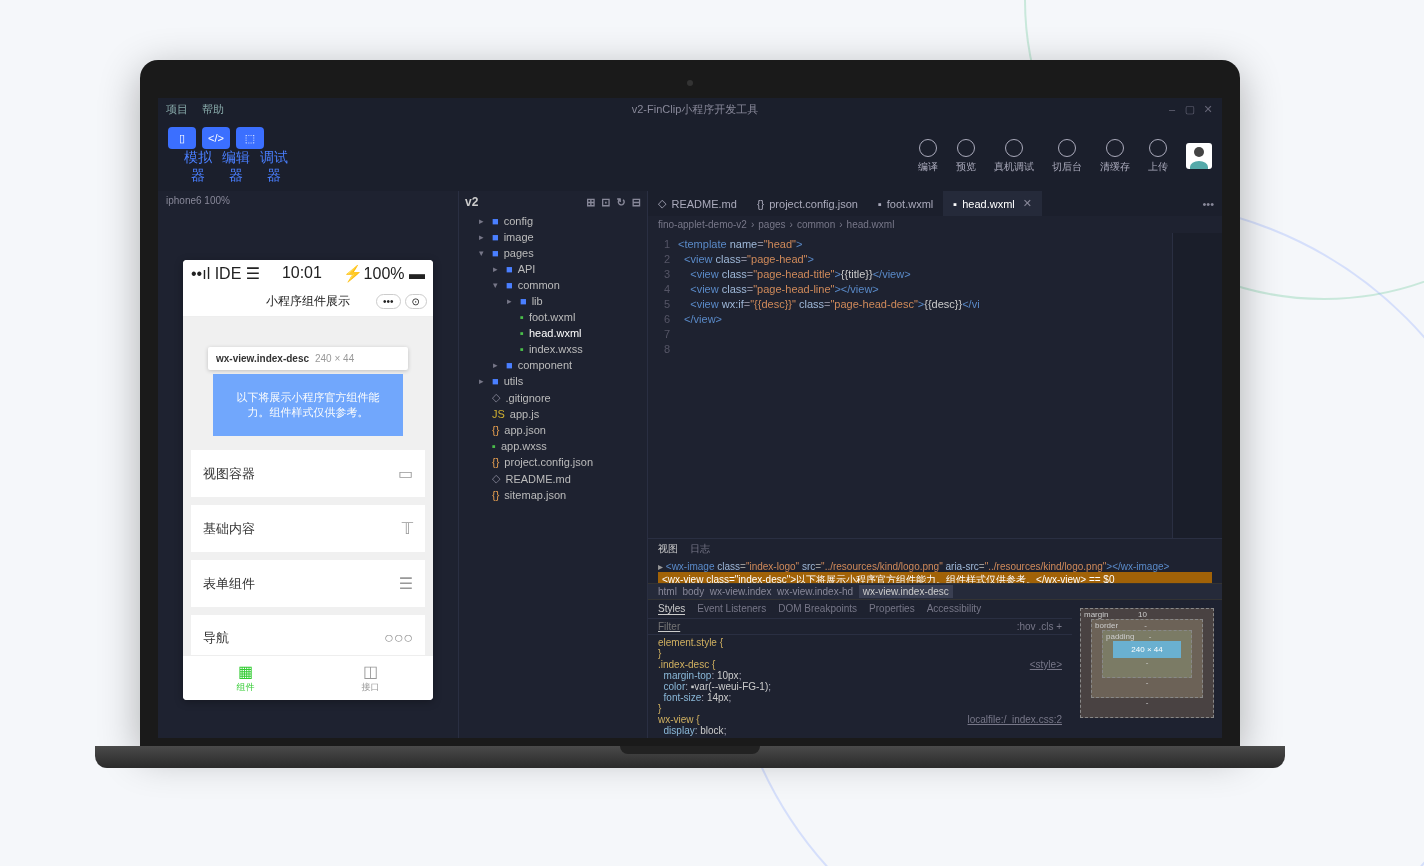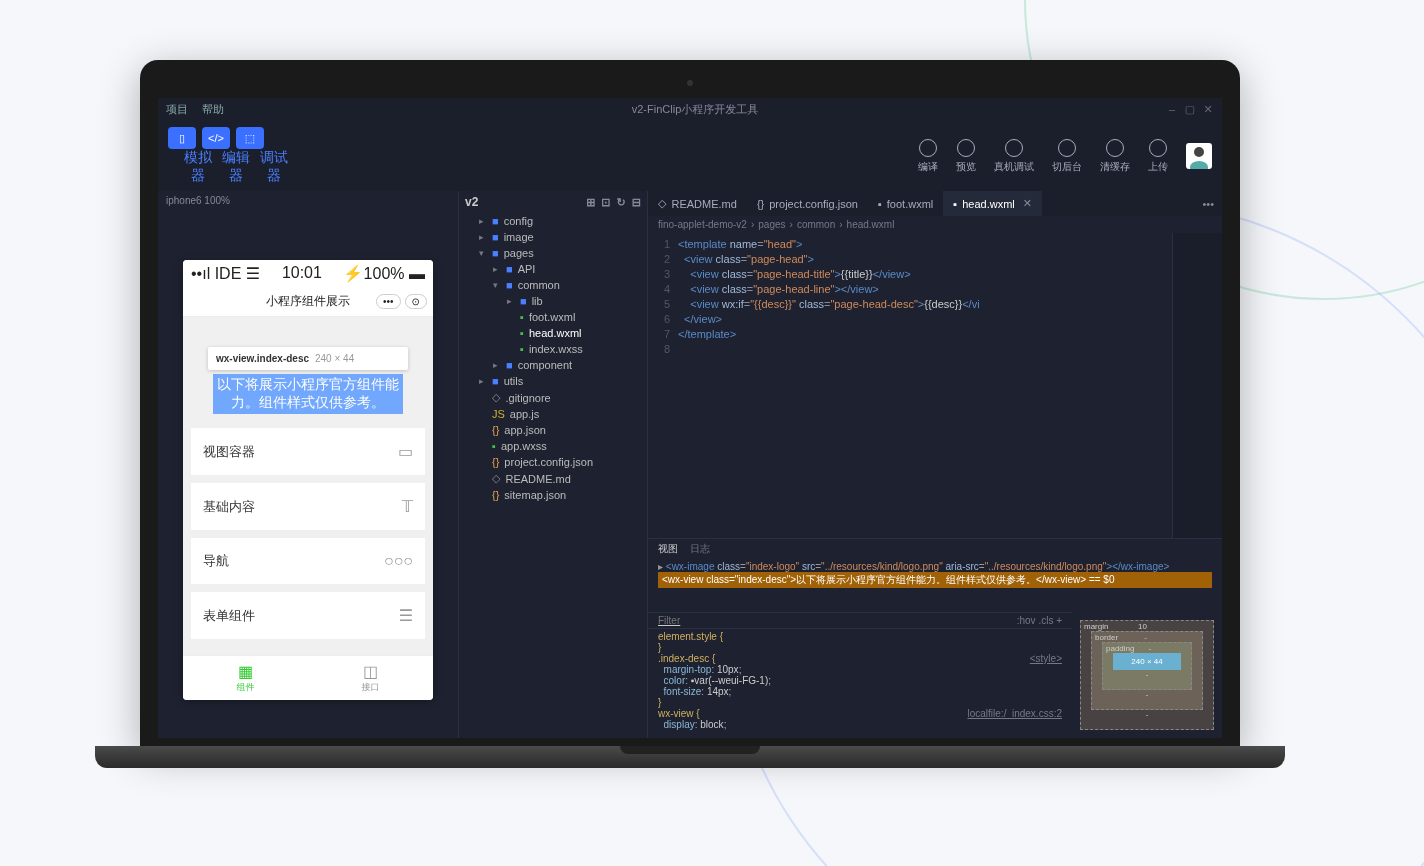--- a/index.html
+++ b/index.html
@@ -44,21 +44,21 @@
 .sim-header { padding:4px 8px; color:#889; font-size:10px; }
 .phone-wrap { flex:1; display:flex; justify-content:center; padding-top:50px; }
 .phone { width:250px; height:440px; background:#f6f6f6; border-radius:4px; overflow:hidden; display:flex; flex-direction:column; box-shadow:0 2px 8px rgba(0,0,0,0.3); }
 .phone-status { display:flex; justify-content:space-between; padding:4px 8px; font-size:16px; color:#222; background:#fff; }
 .phone-nav { display:flex; align-items:center; justify-content:center; padding:6px; background:#fff; position:relative; color:#222; font-size:12px; border-bottom:1px solid #eee; }
 .phone-nav-right { position:absolute; right:6px; display:flex; gap:4px; }
 .capsule { border:1px solid #ccc; border-radius:10px; padding:1px 6px; font-size:10px; }
 .phone-content { flex:1; background:#f0f0f0; padding:10px 8px; overflow:hidden; }
 .tooltip { background:#fff; padding:6px 8px; font-size:10px; color:#333; border-radius:2px; box-shadow:0 1px 4px rgba(0,0,0,0.2); margin:20px auto 0; width:200px; }
 .tooltip .dim { color:#999; margin-left:6px; }
-.sel-block { background:#5b9bff; color:#fff; font-size:14px; padding:2px; margin:4px auto 14px; width:190px; text-align:center; opacity:0.85; }
+.sel-block { background:#5b9bff; color:#fff; font-size:11px; padding:16px; margin:4px auto 14px; width:190px; text-align:center; opacity:0.85; }
 .list-item { background:#fff; padding:14px 12px; margin-bottom:8px; display:flex; justify-content:space-between; align-items:center; color:#333; font-size:13px; }
 .list-icon { color:#999; font-size:16px; }
 .phone-tabs { display:flex; background:#fff; border-top:1px solid #eee; }
 .phone-tab { flex:1; text-align:center; padding:6px; font-size:9px; color:#999; }
 .phone-tab.active { color:#3c3; }
 .phone-tab .ti { font-size:16px; display:block; }
 
 
 .tree { width:190px; background:#1e2230; border-left:1px solid #2a2f42; border-right:1px solid #2a2f42; display:flex; flex-direction:column; }
 .tree-head { display:flex; align-items:center; padding:4px 6px; color:#ccc; font-size:12px; font-weight:600; }
@@ -208,26 +208,26 @@
         <div class="sel-block">以下将展示小程序官方组件能力。组件样式仅供参考。</div>
         <div class="list-item">
                     <span>视图容器</span>
                     <span class="list-icon">▭</span>
                   </div>
         <div class="list-item">
                     <span>基础内容</span>
                     <span class="list-icon">𝕋</span>
                   </div>
         <div class="list-item">
+                    <span>表单组件</span>
+                    <span class="list-icon">☰</span>
+                  </div>
+        <div class="list-item">
                     <span>导航</span>
                     <span class="list-icon">○○○</span>
-                  </div>
-        <div class="list-item">
-                    <span>表单组件</span>
-                    <span class="list-icon">☰</span>
                   </div>
        </div>
        <div class="phone-tabs">
         <div class="phone-tab active"><span class="ti">▦</span><span>组件</span></div>
         <div class="phone-tab"><span class="ti">◫</span><span>接口</span></div>
        </div>
       </div>
      </div>
     </div>
 
@@ -370,37 +370,46 @@
                 <div>7</div>
                 <div>8</div>
               </div>
       <div class="code-lines">
        <div class="cl"><span class="tag">&lt;template </span><span class="attr">name</span><span class="pnc">=</span><span class="str">"head"</span><span class="tag">&gt;</span></div>
        <div class="cl"><span class="tag">  &lt;view </span><span class="attr">class</span><span class="pnc">=</span><span class="str">"page-head"</span><span class="tag">&gt;</span></div>
        <div class="cl"><span class="tag">    &lt;view </span><span class="attr">class</span><span class="pnc">=</span><span class="str">"page-head-title"</span><span class="tag">&gt;</span><span class="txt">{{title}}</span><span class="tag">&lt;/view&gt;</span></div>
        <div class="cl"><span class="tag">    &lt;view </span><span class="attr">class</span><span class="pnc">=</span><span class="str">"page-head-line"</span><span class="tag">&gt;&lt;/view&gt;</span></div>
        <div class="cl"><span class="tag">    &lt;view </span><span class="attr">wx:if</span><span class="pnc">=</span><span class="str">"{{desc}}"</span><span class="attr"> class</span><span class="pnc">=</span><span class="str">"page-head-desc"</span><span class="tag">&gt;</span><span class="txt">{{desc}}</span><span class="tag">&lt;/vi</span></div>
        <div class="cl"><span class="tag">  &lt;/view&gt;</span></div>
-       <div class="cl"><span class="tag">&lt;/template&gt;</span></div>
       </div>
       <div class="minimap"></div>
      </div>
 
      <div class="dev">
       <div class="dev-tabs">
        <span class="act">视图</span>
        <span>日志</span>
       </div>
       <div class="dev-dom">
        <div>▸ <span class="t">&lt;wx-image</span> <span class="a">class</span>=<span class="s">"index-logo"</span> <span class="a">src</span>=<span class="s">"../resources/kind/logo.png"</span> <span class="a">aria-src</span>=<span class="s">"../resources/kind/logo.png"</span><span class="t">&gt;&lt;/wx-image&gt;</span></div>
        <span class="hl">&lt;wx-view class="index-desc"&gt;以下将展示小程序官方组件能力。组件样式仅供参考。&lt;/wx-view&gt; == $0</span>
 
       </div>
+      <div class="dev-crumb">
+       <span>html</span> &nbsp;<span>body</span>&nbsp; <span>wx-view.index</span>&nbsp; <span>wx-view.index-hd</span>&nbsp; <span class="cur">wx-view.index-desc</span>
+      </div>
       <div class="dev-bottom">
        <div class="styles">
+        <div class="style-tabs">
+         <span class="act">Styles</span>
+         <span>Event Listeners</span>
+         <span>DOM Breakpoints</span>
+         <span>Properties</span>
+         <span>Accessibility</span>
+        </div>
         <div class="filter-row">
          <input placeholder="Filter" style="">
          <span>:hov</span>&nbsp;
          <span>.cls</span>&nbsp;
          <span>+</span>
         </div>
         <div class="style-rules">
          <div><span class="sel">element.style {</span></div>
          <div><span class="sel">}</span></div>
          <div><span class="src">&lt;style&gt;</span><span class="sel">.index-desc {</span></div>

